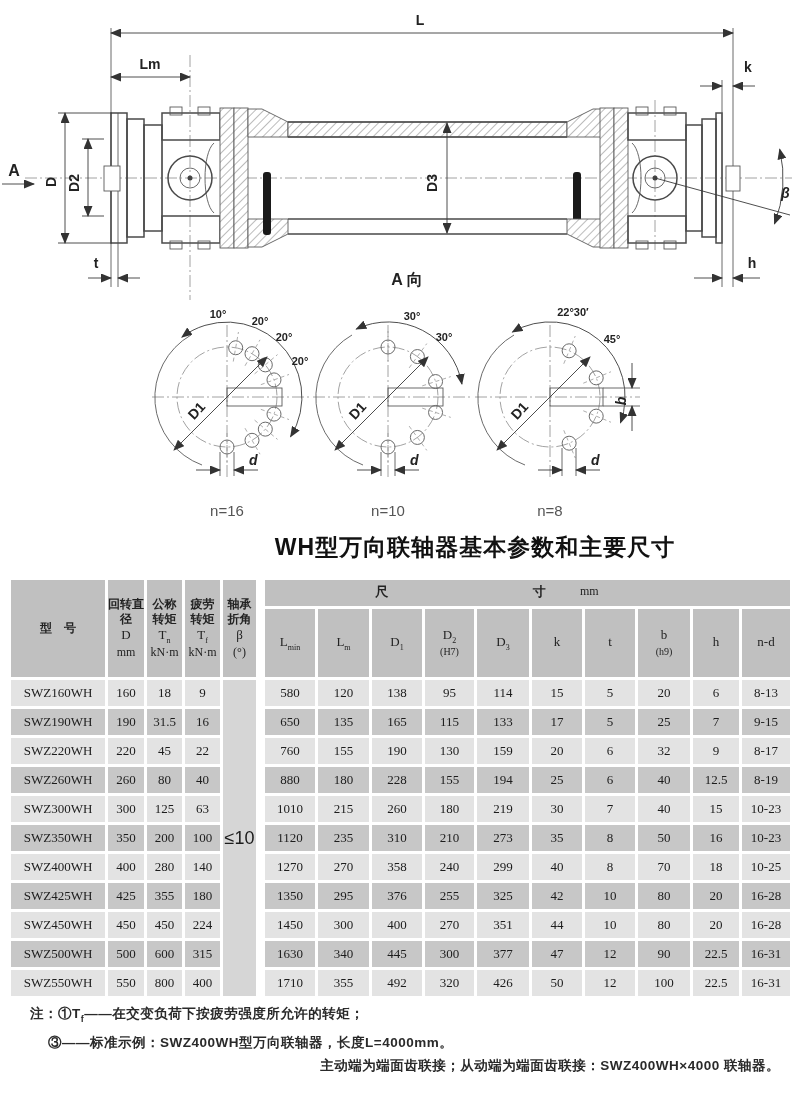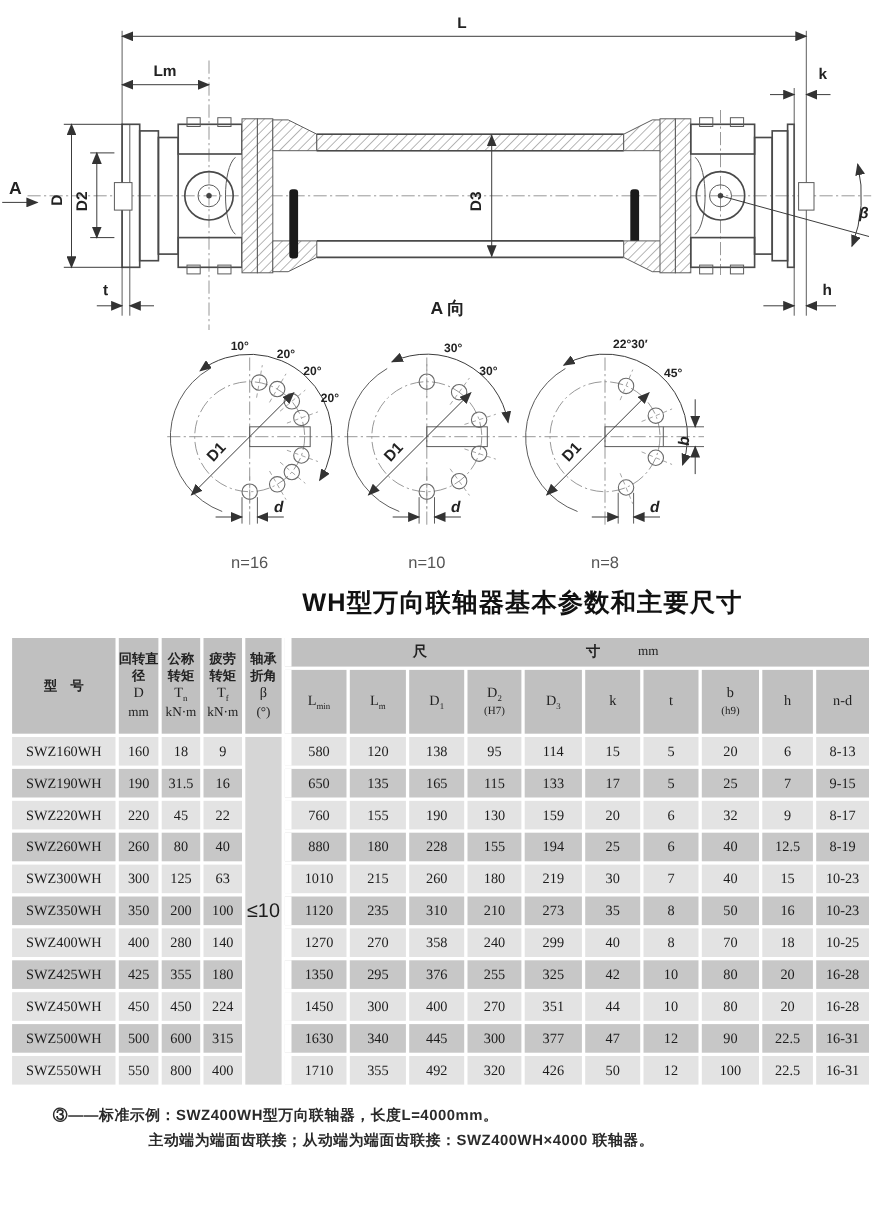--- a/index.html
+++ b/index.html
@@ -21,42 +21,42 @@
 
   .title{position:absolute;top:532px;left:150px;width:650px;text-align:center;
          font-size:23px;font-weight:bold;letter-spacing:1px;color:#111;}
 
   .tablewrap{position:absolute;top:577px;left:8px;}
   table.datatable{border-collapse:separate;border-spacing:3px;table-layout:fixed;width:785px;}
   .datatable th,.datatable td{box-sizing:border-box;text-align:center;vertical-align:middle;
         padding:0;overflow:hidden;}
   .datatable thead th{background:#c0c0c0;font-size:12px;font-weight:bold;color:#222;line-height:1.25;}
   .datatable thead tr.r1 th{height:26px;}
-  .datatable thead tr.r2 th{height:58px;}
+  .datatable thead tr.r2 th{height:68px;}
   .datatable thead th.lh{height:90px;margin-top:11px;}
   .datatable tbody td{height:26px;font-family:"Liberation Serif",serif;font-size:13px;color:#1c1c1c;}
   .datatable tbody tr:nth-child(odd) td{background:#e3e3e3;}
   .datatable tbody tr:nth-child(even) td{background:#c7c7c7;}
   .datatable tbody td.beta{background:#d6d6d6 !important;font-family:"Liberation Sans",sans-serif;font-size:18px;}
   .gapL{border-left:6px solid #fff;}
   .hsym{font-family:"Liberation Serif",serif;font-size:13px;font-weight:normal;}
   .hsym sub{font-size:8px;}
   .hnote{font-size:10px;font-weight:normal;font-family:"Liberation Serif",serif;}
   .hunit{font-family:"Liberation Serif",serif;font-size:12px;font-weight:normal;}
   .dimband{position:relative;}
   .dimband span{position:absolute;top:4px;font-size:13px;}
   .dimband .c1{left:21%;}
   .dimband .c2{left:51%;}
   .dimband .c3{left:60%;font-family:"Liberation Serif",serif;font-weight:normal;font-size:12px;}
 
   .notes{position:absolute;top:1006px;left:30px;width:750px;font-size:13.5px;font-weight:bold;
          color:#2a2a2a;letter-spacing:0.5px;}
   .notes div{margin-bottom:8px;line-height:15px;}
   .notes .ind{padding-left:18px;}
-  .notes .ind2{padding-left:105px;}
+  .notes .ind2{padding-left:105px;text-align:right;}
   .notes sub{font-size:9px;}
 </style>
 </head>
 <body>
 
 <div class="page">
 
   <svg width="797" height="562" viewBox="0 0 797 562" style="position:absolute;top:0;left:0;">
     <defs>
       <pattern id="hp" width="6" height="6" patternUnits="userSpaceOnUse" patternTransform="rotate(45)">
@@ -538,17 +538,18 @@
             <td>12</td>
             <td>100</td>
             <td>22.5</td>
             <td>16-31</td>
           </tr>
         </tbody>
     </table>
   </div>
 
   <div class="notes">
+    <div><span>注：①T</span><sub>f</sub><span>——在交变负荷下按疲劳强度所允许的转矩；</span></div>
     <div class="ind">③——标准示例：SWZ400WH型万向联轴器，长度L=4000mm。</div>
     <div class="ind2">主动端为端面齿联接；从动端为端面齿联接：SWZ400WH×4000 联轴器。</div>
   </div>
 
 </div>
 
 </body></html>

